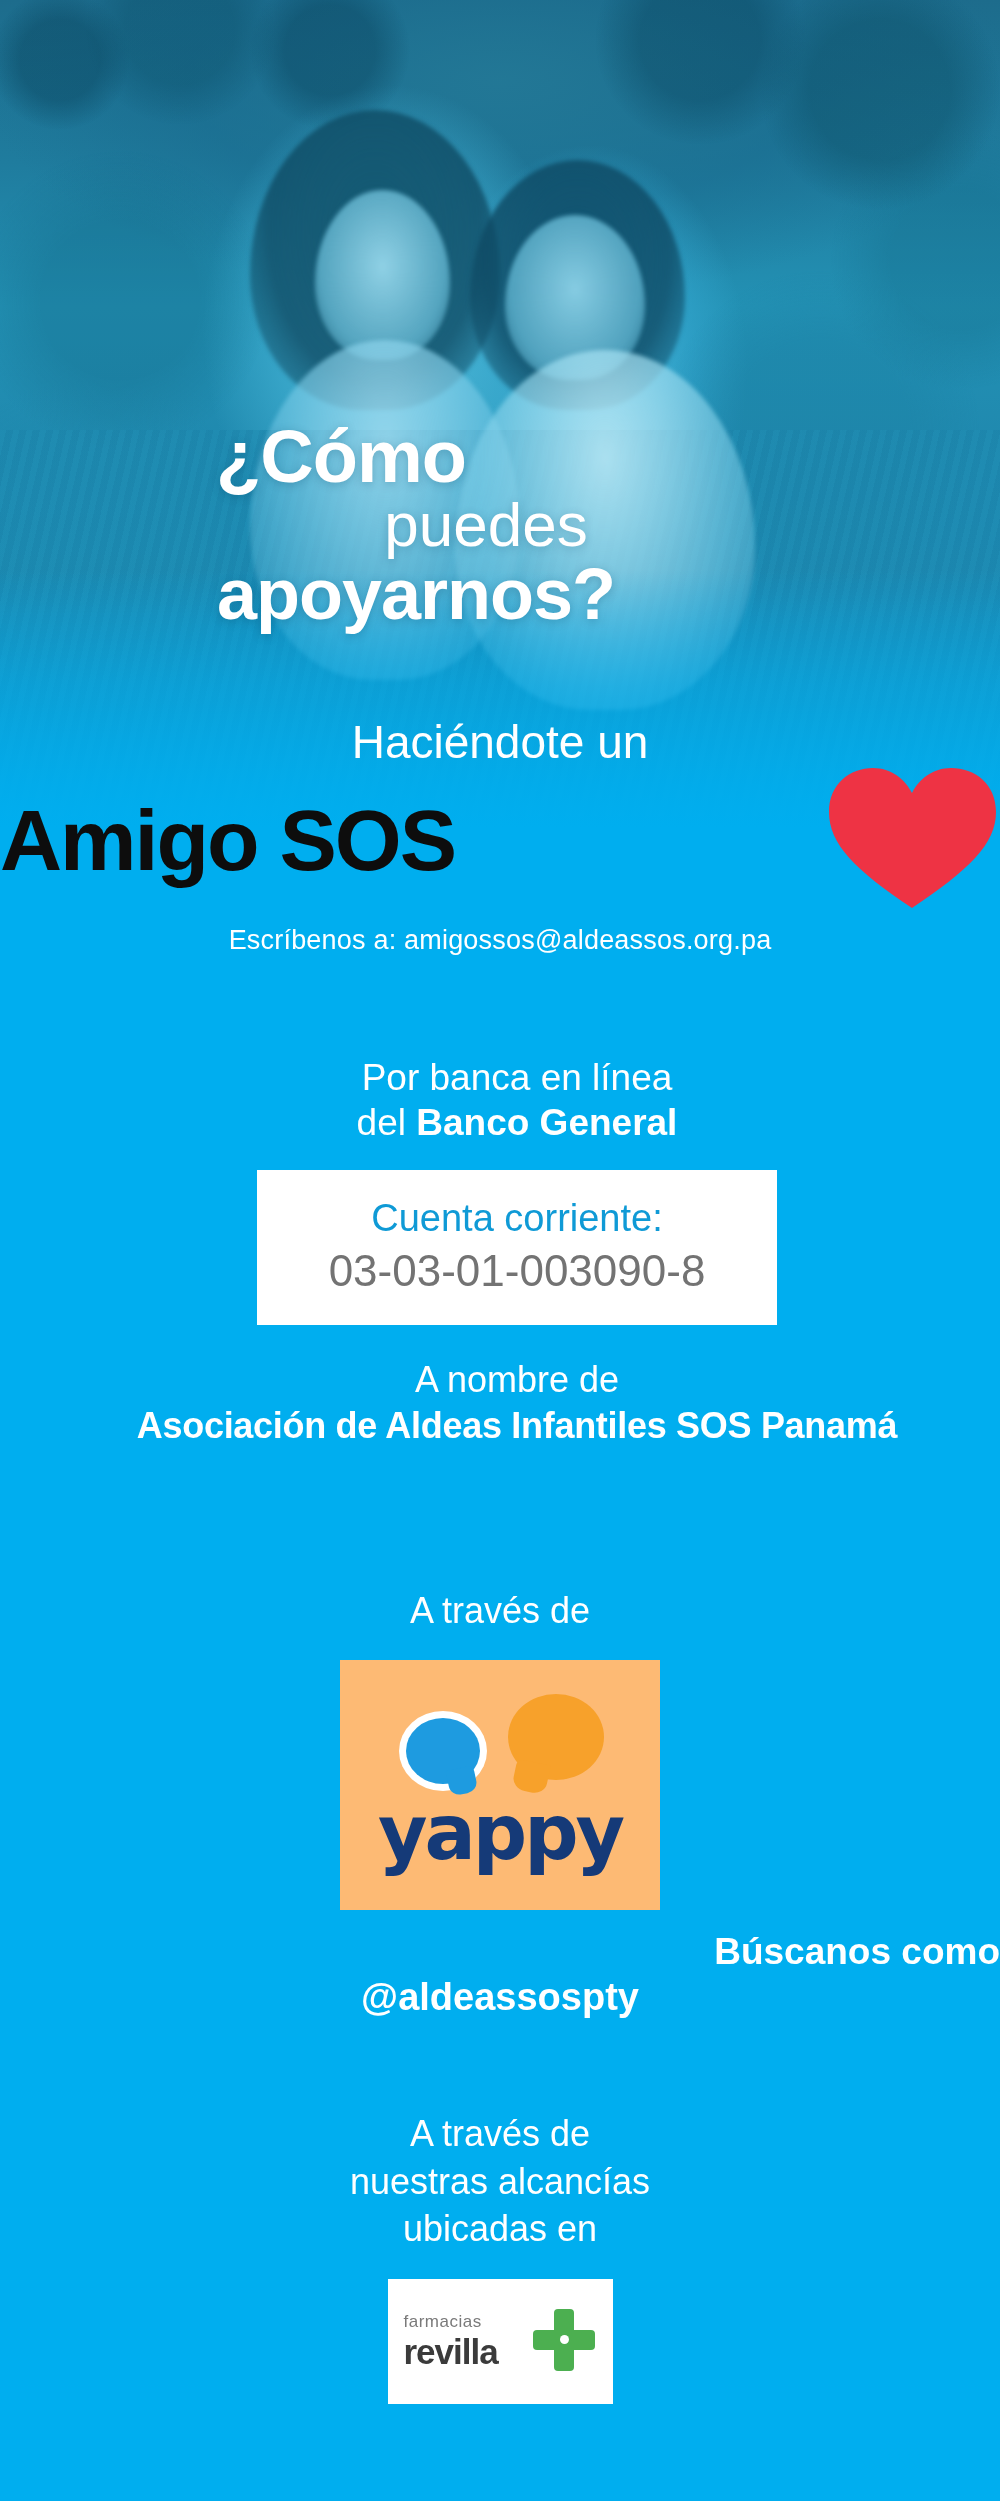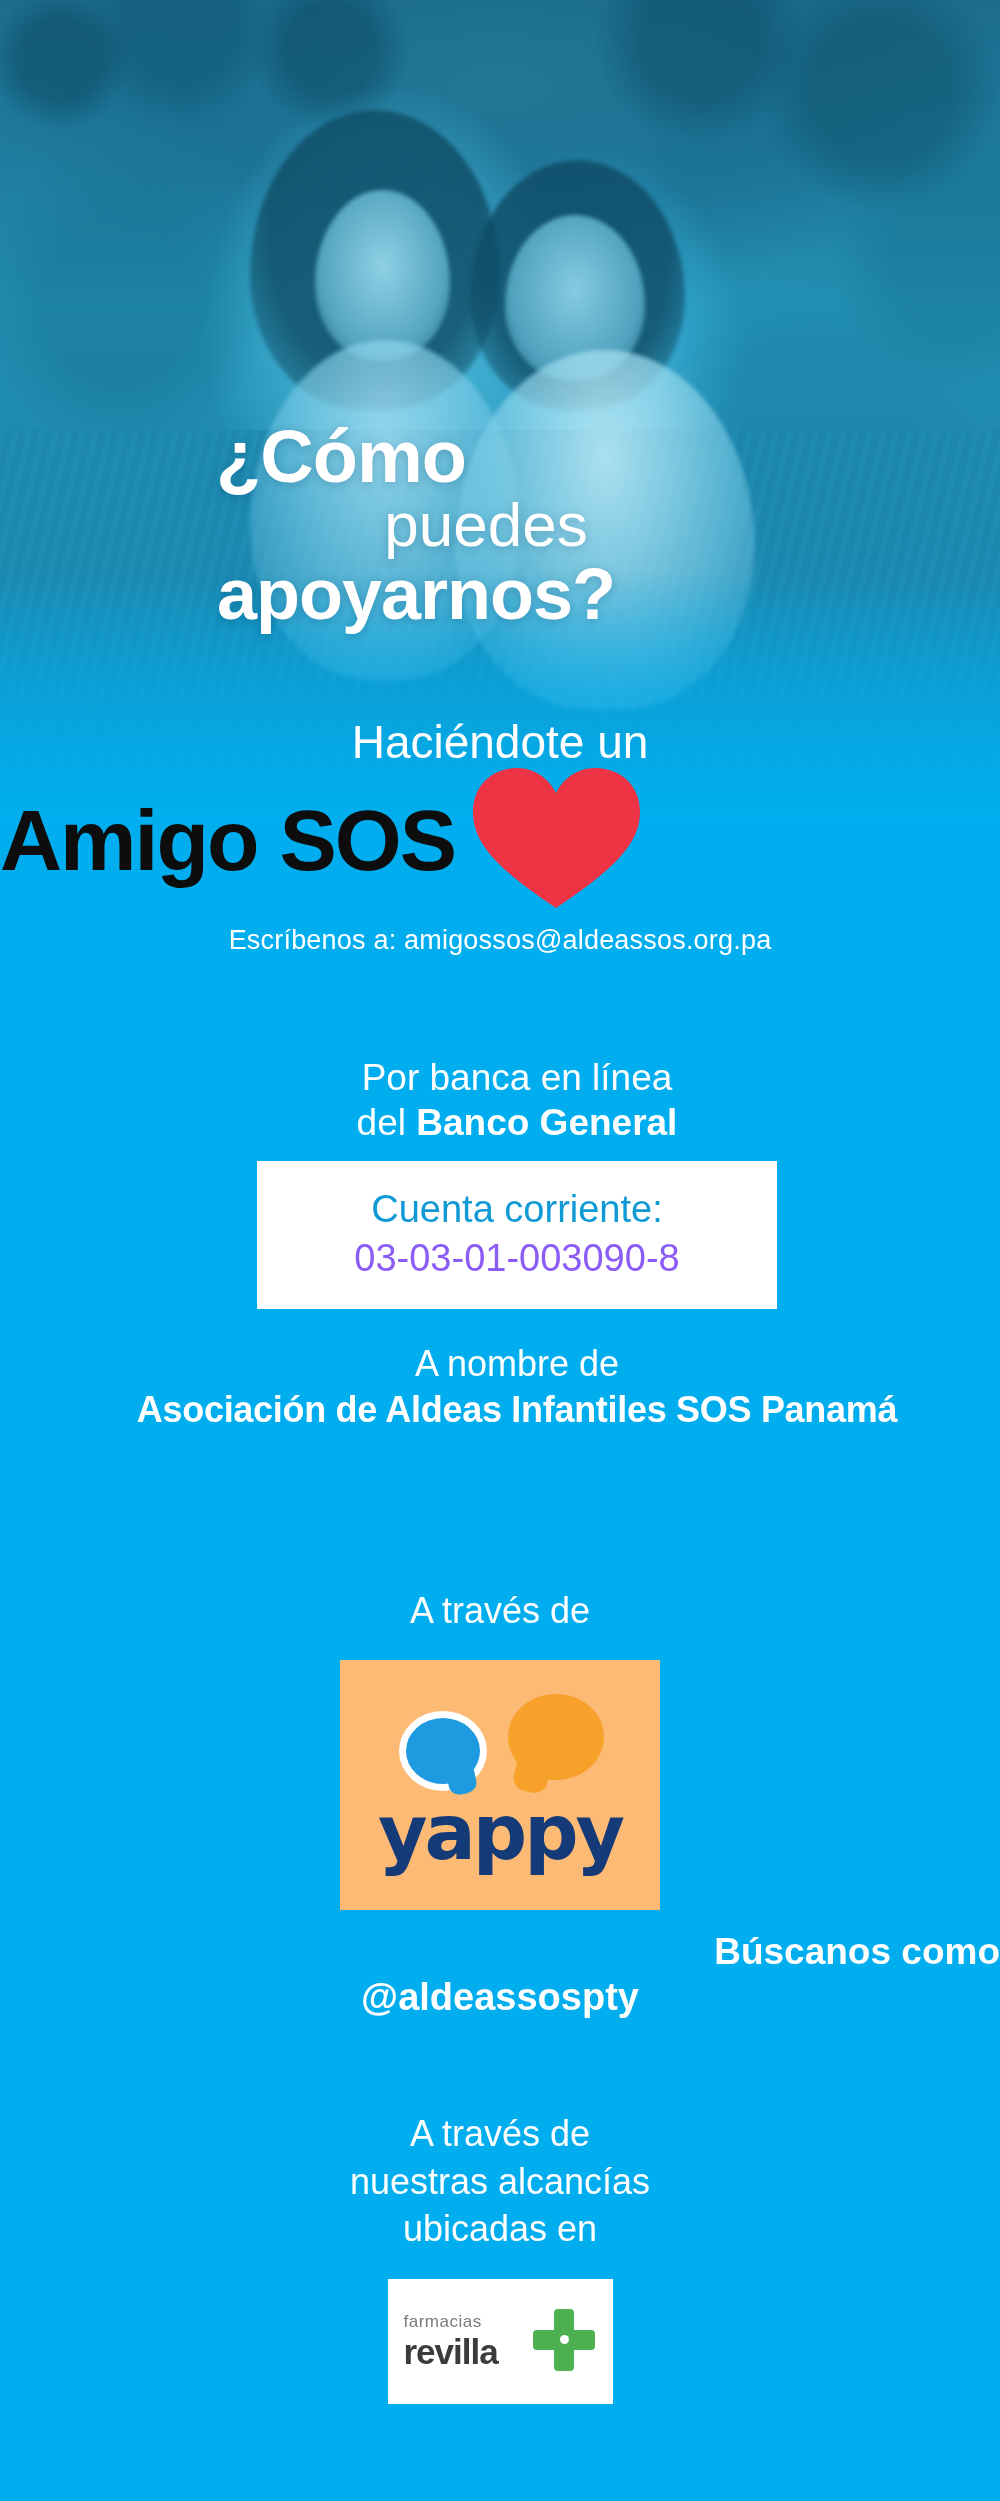--- a/index.html
+++ b/index.html
@@ -159,21 +159,21 @@
     margin-right: 60px;
   }
 
   .amigo-row {
     position: absolute;
     left: 0;
     top: 768px;
     width: 1000px;
     display: flex;
     align-items: center;
-    justify-content: flex-start;
+    justify-content: space-between;
   }
   .amigo-text {
     color: #0d0d0d;
     font-size: 86px;
     font-weight: bold;
     letter-spacing: -2px;
     line-height: 1;
   }
   .heart {
     position: relative;
@@ -212,33 +212,33 @@
   }
   .bank-line2 {
     font-size: 37px;
     font-weight: 400;
     line-height: 1.22;
   }
   .bank-line2 b { font-weight: bold; text-align: center; }
 
   .account-box {
     width: 520px;
-    margin: 16px auto 0 auto;
+    margin: 25px auto 0 auto;
     background: #ffffff;
     padding: 24px 10px 26px 10px;
     box-sizing: border-box;
   }
   .account-box .ab-label {
     color: #0f9ad6;
     font-size: 38px;
     line-height: 1.28;
   }
   .account-box .ab-number {
-    color: #8b5cf6;
-    font-size: 38px;
+    color: #737373;
+    font-size: 44px;
     line-height: 1.28;
   }
 
   .name-block {
     margin-top: 32px;
     color: #ffffff;
   }
   .nb-1 { font-size: 36px; font-weight: 400; line-height: 1.28; }
   .nb-2 { font-size: 36px; font-weight: bold; line-height: 1.28; letter-spacing: -0.3px; }
 

